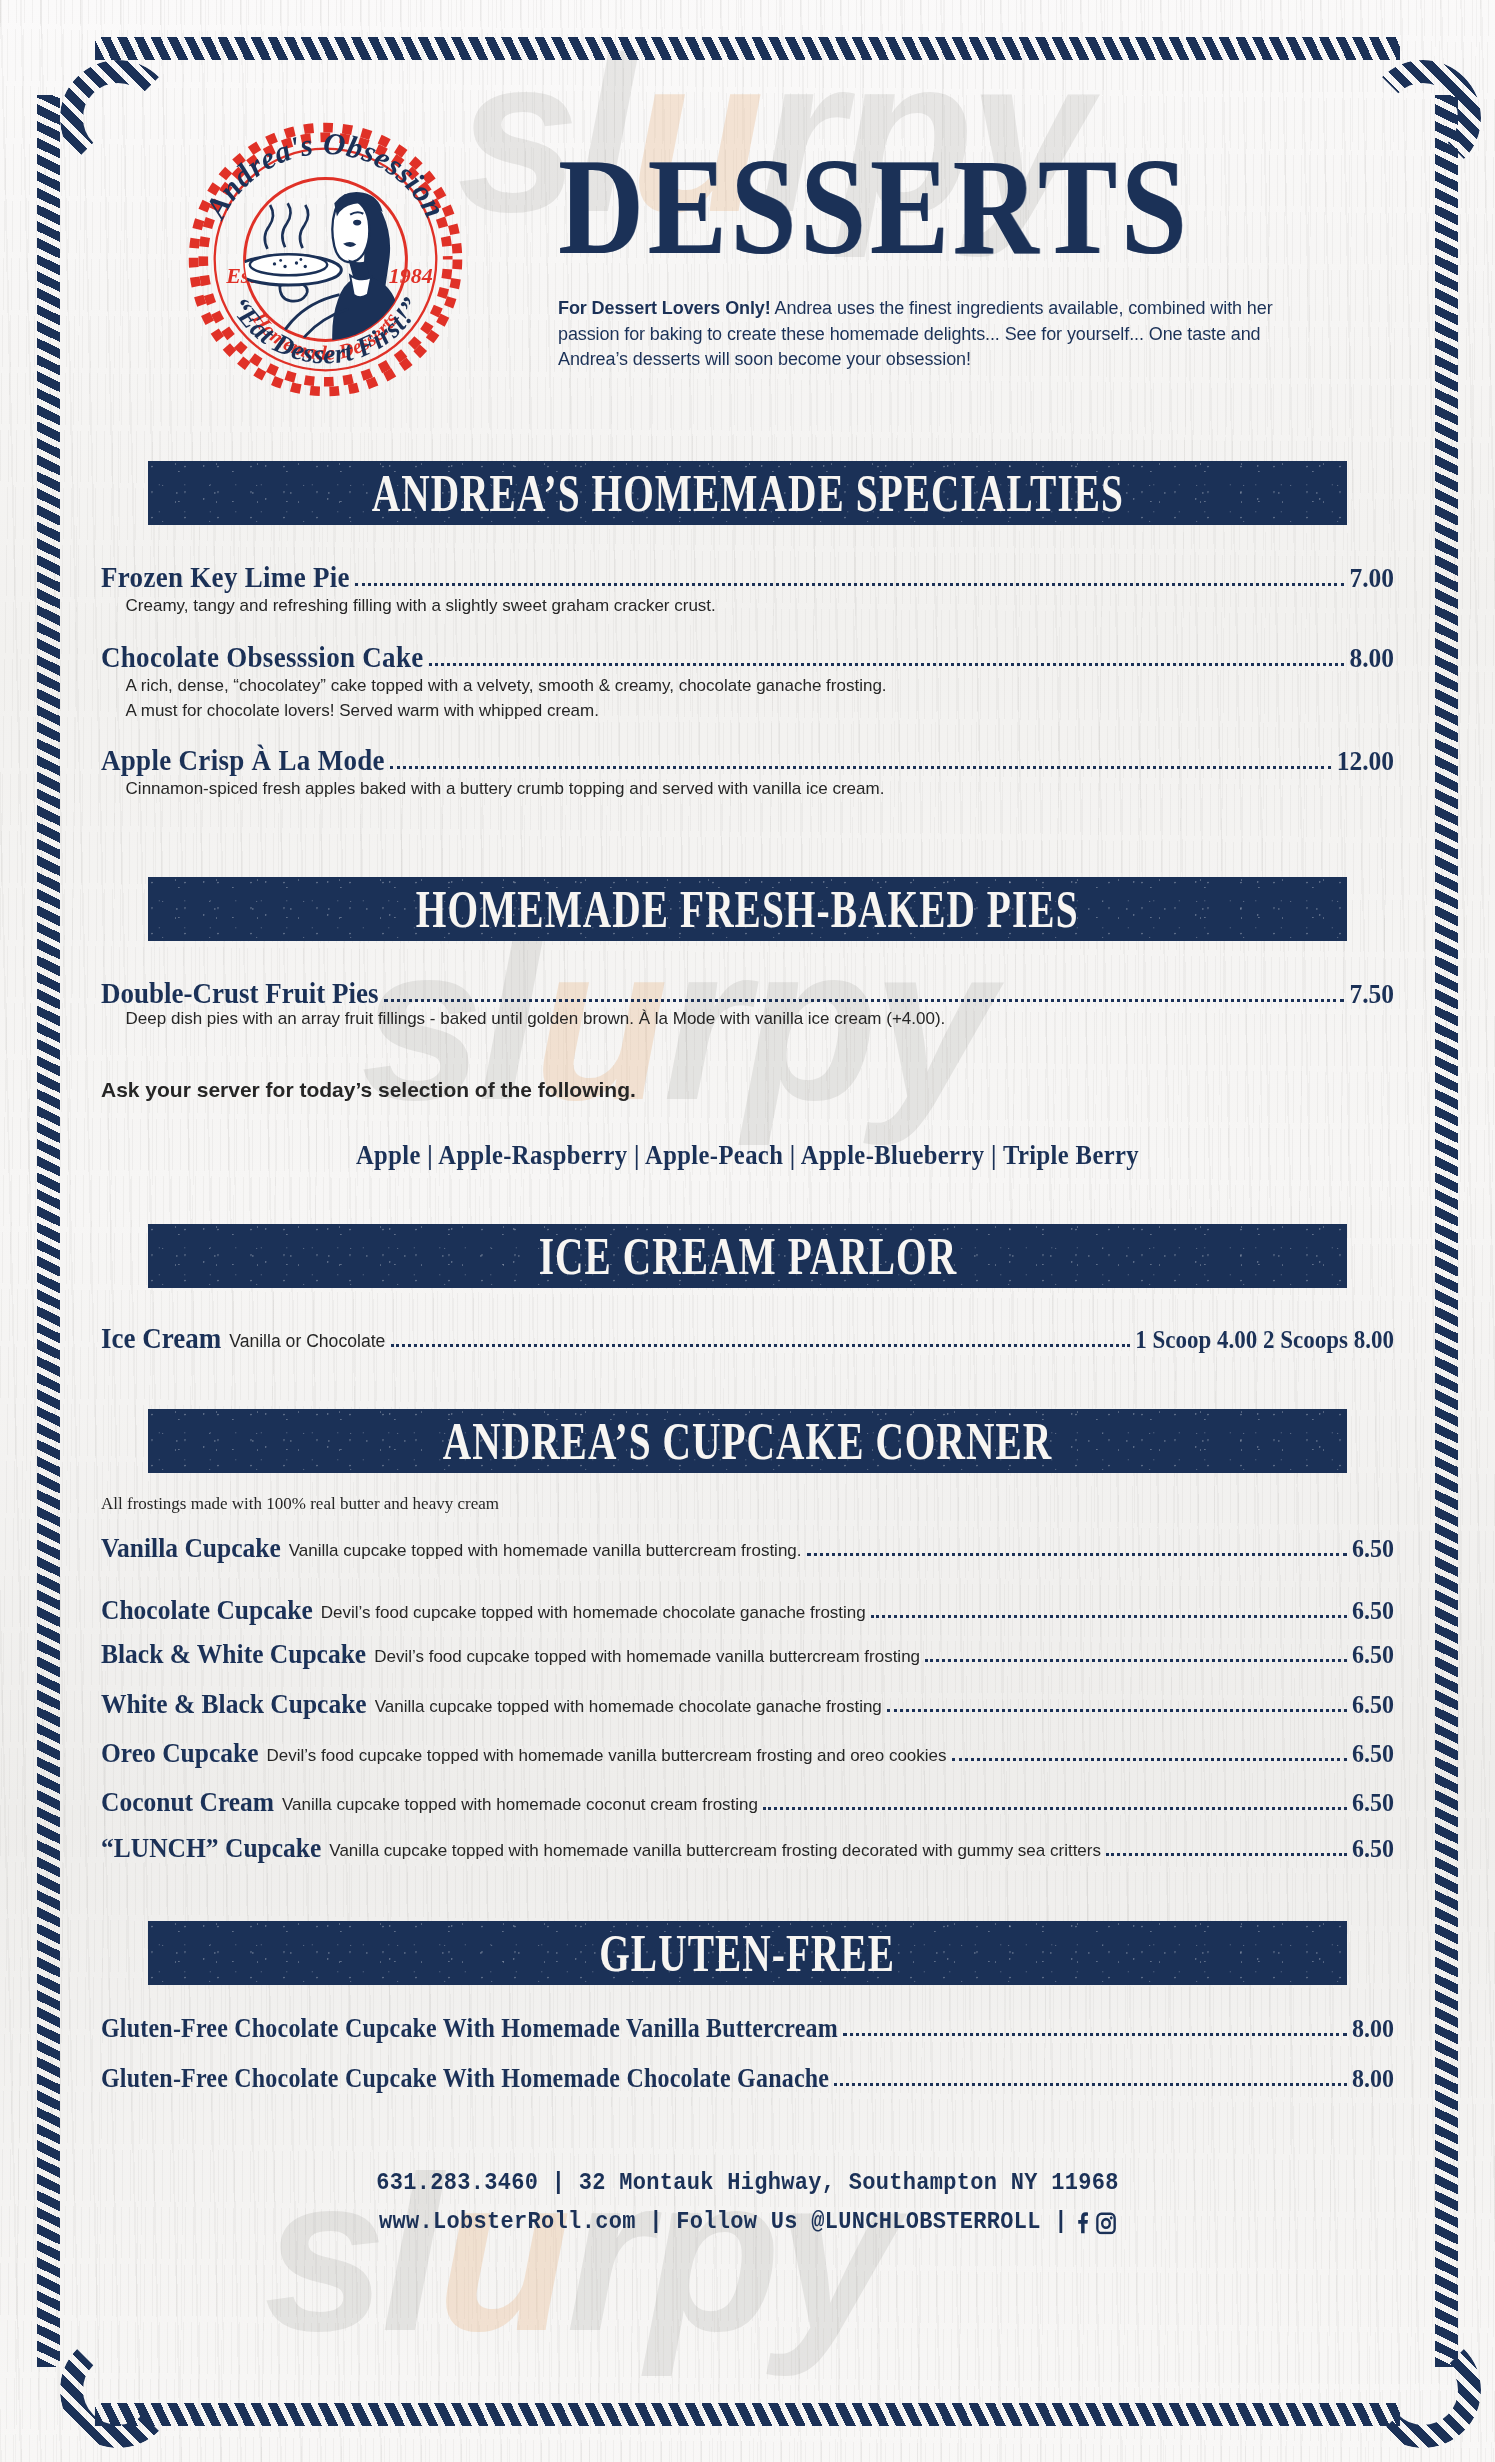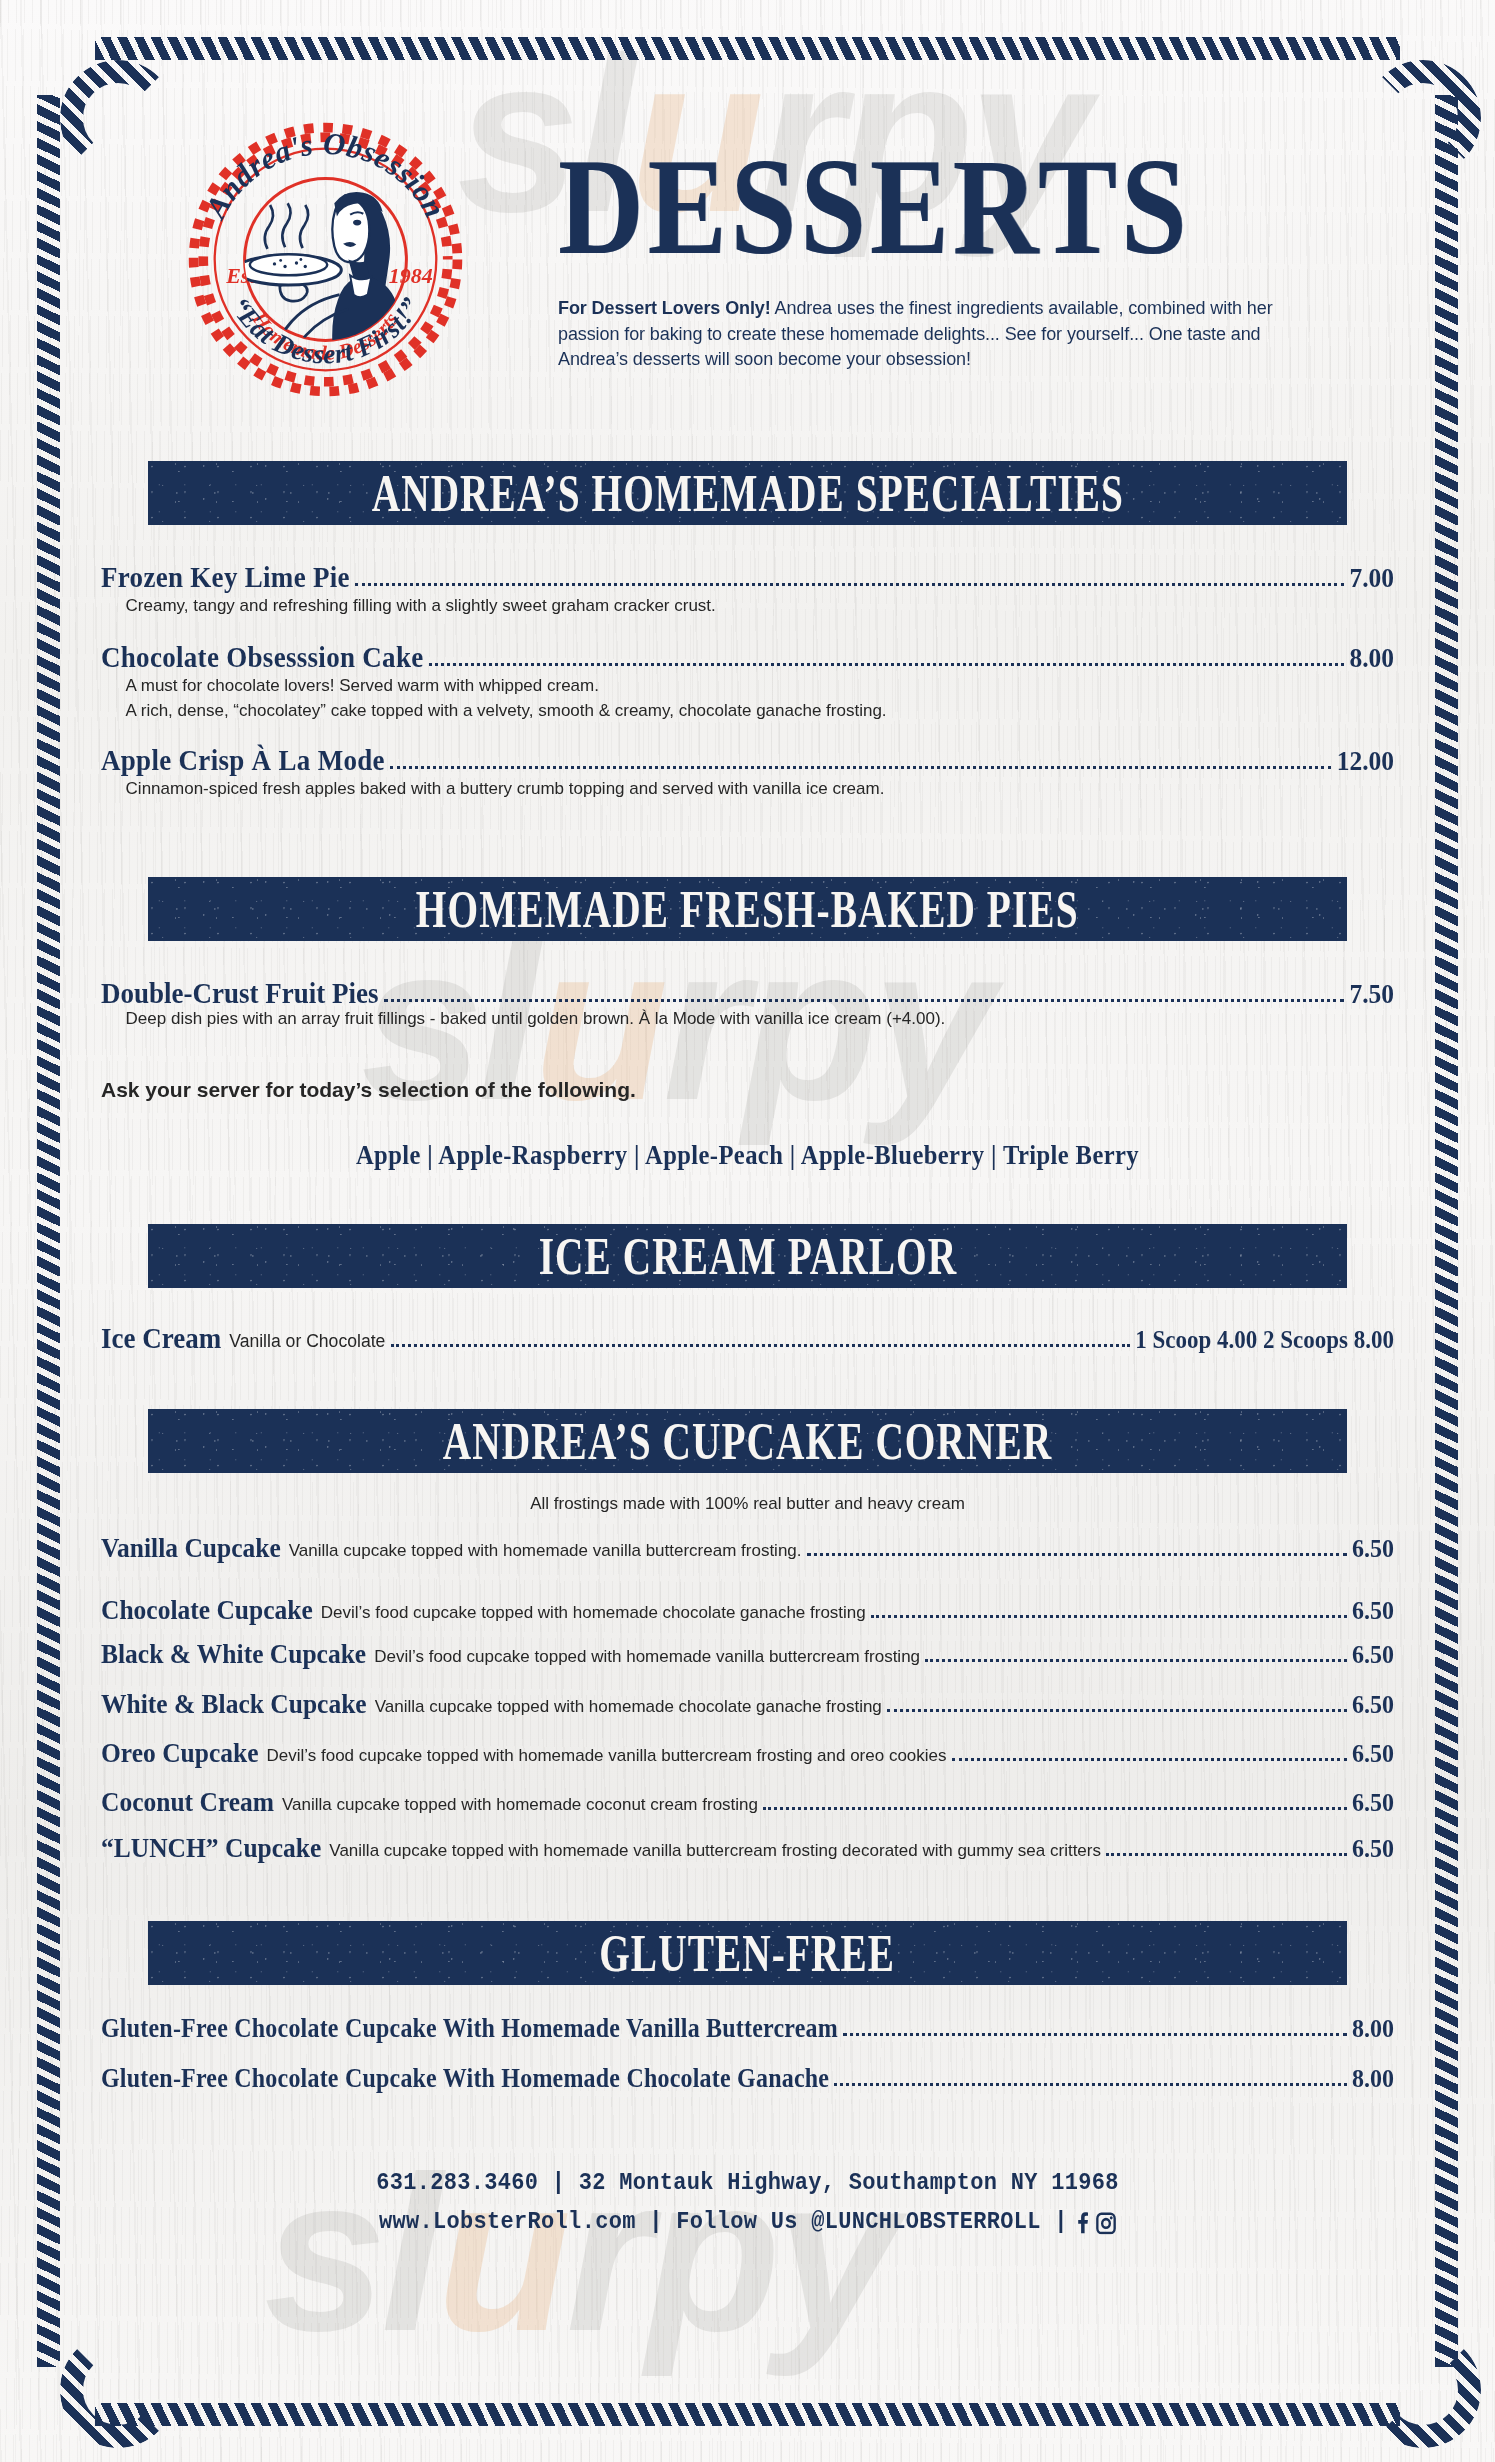--- a/index.html
+++ b/index.html
@@ -227,24 +227,23 @@
     transform: scaleY(1.12);
   }
 
   
   .icecream .nm  { font-size: 27px; }
   .icecream .dsc-inline { font-size: 17.6px; }
   .icecream .pr  { font-size: 23px; }
 
   
   .note {
-    font-family: Liberation Sans, sans-serif;
+    font-family: Liberation Serif, serif;
     font-size: 17px;
     color: #262626;
-    text-align: center;
   }
   .cup .row .nm { font-size: 25.5px; }
   .cup .row .dsc-inline { font-size: 17px; }
   .cup .row .pr { font-size: 24px; }
 
   
   .gf .row .nm { font-size: 24px; letter-spacing: 0.2px; }
   .gf .row .pr { font-size: 24px; }
 
   
@@ -387,22 +386,22 @@
         <span class="pr">7.00</span>
       </div>
       <div class="desc">Creamy, tangy and refreshing filling with a slightly sweet graham cracker crust.</div>
 
       <div style="height:23px"></div>
       <div class="row">
         <span class="nm">Chocolate Obsesssion Cake</span>
         <span class="leader"></span>
         <span class="pr">8.00</span>
       </div>
+      <div class="desc">A rich, dense, “chocolatey” cake topped with a velvety, smooth &amp; creamy, chocolate ganache frosting.</div>
       <div class="desc">A must for chocolate lovers! Served warm with whipped cream.</div>
-      <div class="desc">A rich, dense, “chocolatey” cake topped with a velvety, smooth &amp; creamy, chocolate ganache frosting.</div>
 
       <div style="height:21px"></div>
       <div class="row">
         <span class="nm">Apple Crisp À La Mode</span>
         <span class="leader"></span>
         <span class="pr">12.00</span>
       </div>
       <div class="desc">Cinnamon-spiced fresh apples baked with a buttery crumb topping and served with vanilla ice cream.</div>
     </div>
 

